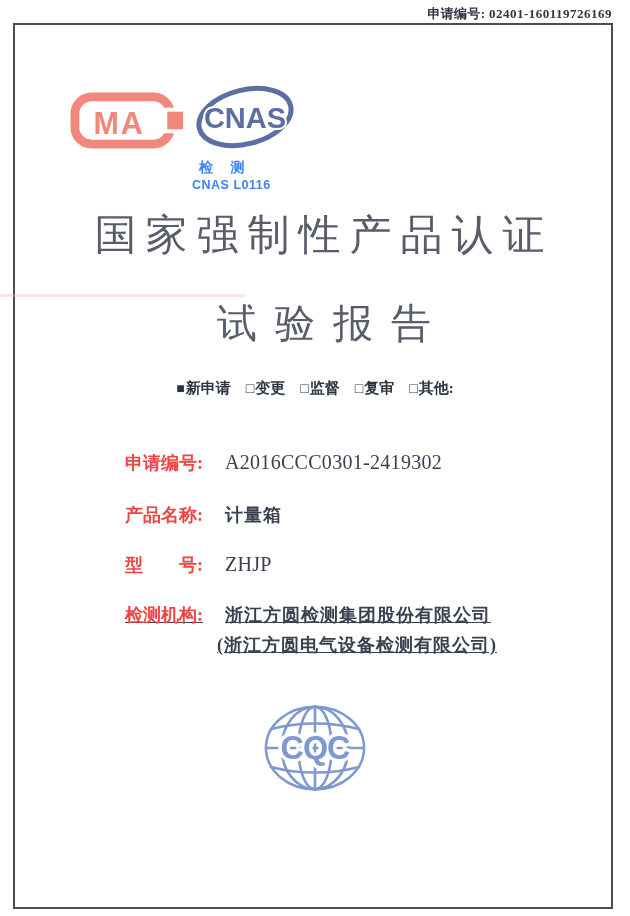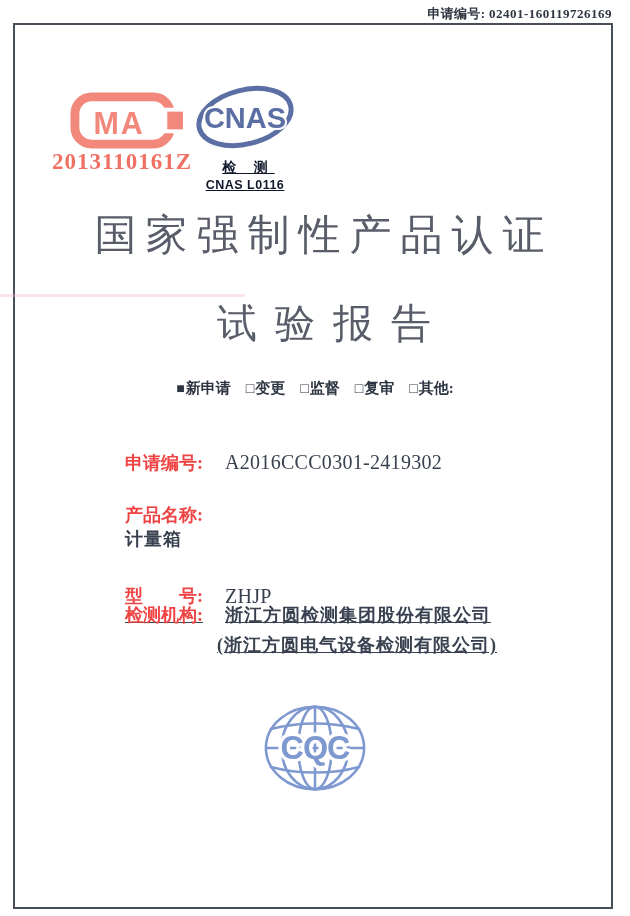--- a/index.html
+++ b/index.html
@@ -20,21 +20,21 @@
   
   .artifact{left:0;top:294px;width:245px;height:3px;background:rgba(242,178,188,0.35);}
 
   
   .cma{left:52px;top:92px;width:150px;text-align:left;}
   .cma svg{display:block;margin:0 auto;}
   .cma-number{margin-top:0px;font-size:23px;font-weight:600;color:#ee7164;letter-spacing:1px;
     font-family:"Liberation Serif",serif;}
 
   
-  .cnas{left:192px;top:84px;width:106px;text-align:center;color:#0f172a;text-decoration:underline;}
+  .cnas{left:192px;top:84px;width:106px;text-align:left;color:#3b82f6;}
   .cnas svg{display:block;margin:0 auto;}
   .cnas-caption{font-size:14px;letter-spacing:7px;padding-left:7px;font-weight:600;margin-top:9px;}
   .cnas-code{font-size:12.5px;font-weight:700;letter-spacing:.5px;margin-top:1px;
     font-family:"Liberation Sans",sans-serif;}
 
   
   .title1{left:0;top:207px;width:100%;text-align:center;font-size:42px;font-weight:500;
     color:#585d69;letter-spacing:9px;padding-left:9px;}
   .title2{left:0;top:296px;width:100%;text-align:center;font-size:40px;font-weight:500;
     color:#585d69;letter-spacing:18px;padding-left:18px;}
@@ -43,21 +43,21 @@
   .apply-row{left:0;top:379px;width:100%;display:flex;justify-content:center;gap:15px;
     font-size:15px;font-weight:600;color:#2d3442;}
   .apply-item{display:inline-flex;align-items:center;gap:1px;}
   .apply-box{font-size:14px;}
 
   
   .field{left:125px;display:flex;align-items:baseline;}
   .field-label{width:100px;flex:none;font-size:18px;font-weight:600;color:#ef4444;}
   .field-value{font-size:20px;color:#394150;letter-spacing:.3px;}
   .field-value.cn{font-size:18px;font-weight:600;letter-spacing:1px;}
-  .f1{top:451px;} .f2{top:503px;flex-direction:column;} .f3{top:584px;align-items:center;} .f4{top:603px;text-decoration:underline;}
+  .f1{top:451px;} .f2{top:503px;} .f3{top:553px;} .f4{top:603px;text-decoration:underline;}
   .lab-lines .line2{margin-top:6px;text-indent:-8px;}
 
   
   .cqc-wrap{left:0;top:702px;width:100%;display:flex;justify-content:center;}
 </style>
 </head>
 <body>
 
 <div class="abs report-no">
   <span>申请编号:</span>
@@ -67,21 +67,20 @@
 <div class="abs frame"></div>
 <div class="abs artifact"></div>
 
 <div class="abs cma">
   <svg width="118" height="57" viewBox="0 0 118 58">
     <rect x="6" y="5" width="97" height="48" rx="17" fill="none" stroke="#f2877b" stroke-width="9"></rect>
     <rect x="95" y="16" width="23" height="26" fill="#ffffff"></rect>
     <rect x="100" y="20" width="16" height="18" fill="#f2877b"></rect>
     <text x="51" y="43" text-anchor="middle" font-family="'Liberation Sans',sans-serif" font-weight="bold" font-size="31" fill="#f2877b" letter-spacing="2">MA</text>
   </svg>
-  <div class="cma-number">2013110161Z</div>
 </div>
 
 <div class="abs cnas">
   <svg width="104" height="66" viewBox="0 0 104 66">
     <g transform="rotate(-14 52 33)">
       <ellipse cx="52" cy="33" rx="47" ry="27" fill="none" stroke="#5b6fa4" stroke-width="5"></ellipse>
     </g>
     <text x="52" y="44" text-anchor="middle" font-family="'Liberation Sans',sans-serif" font-weight="bold" font-size="29" fill="#5b6fa4" stroke="#ffffff" stroke-width="4" paint-order="stroke">CNAS</text>
   </svg>
   <div class="cnas-caption">检 测</div>

